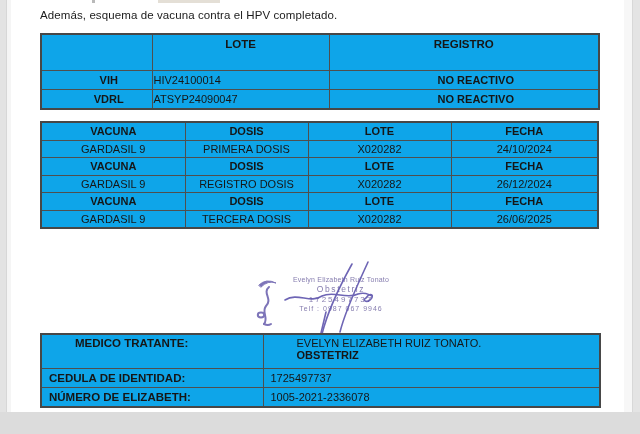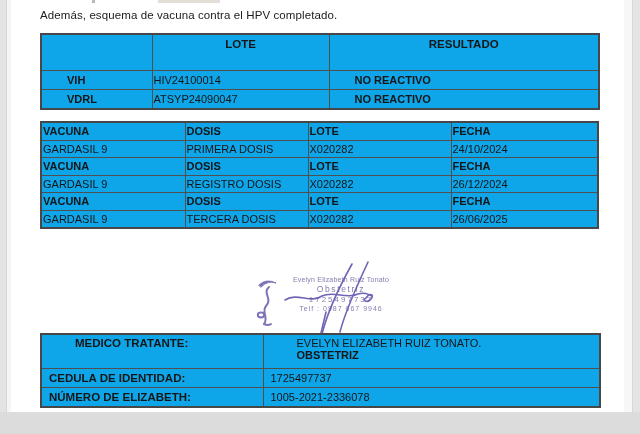--- a/index.html
+++ b/index.html
@@ -26,27 +26,27 @@
   }
 
   table{border-collapse:collapse;table-layout:fixed;position:absolute;background:#0ea5e9;}
   td{border:1px solid #4f4f4f;font-size:11px;color:#161616;overflow:hidden;white-space:nowrap;}
   table{border:2px solid #474747;}
 
   
   #lab-table{left:40px;top:33px;width:558px;}
   #lab-table td{height:16px;}
   #lab-table .hdr-row td{height:31px;vertical-align:top;padding-top:3px;font-weight:bold;font-size:11.5px;text-align:center;}
-  .cell-center{text-align:left;padding-left:25px;}
+  .cell-center{text-align:center;padding-left:25px;}
   .cell-bold{font-weight:bold;}
   .cell-left{text-align:left;}
 
   
   #vaccine-table{left:40px;top:121px;width:557px;}
-  #vaccine-table td{height:14.5px;text-align:left;}
+  #vaccine-table td{height:14.5px;text-align:center;}
   #vaccine-table tr.vhdr td{font-weight:bold;}
 
   
   #physician-table{left:40px;top:333px;width:559px;}
   #physician-table td{height:16px;text-align:left;padding-left:7px;}
   #physician-table td.lbl{font-weight:bold;font-size:11.5px;}
   #physician-table tr.tall td{height:30px;vertical-align:top;padding-top:2px;padding-left:33px;}
   .val2{font-weight:bold;}
 
   
@@ -77,21 +77,21 @@
   <table id="lab-table">
     <colgroup>
         <col style="width:111px">
         <col style="width:177px">
         <col style="width:270px">
       </colgroup>
     <tbody>
         <tr class="hdr-row">
       <td></td>
       <td>LOTE</td>
-      <td>RESULTADO</td>
+      <td>REGISTRO</td>
     </tr>
     <tr>
       <td class="cell-center cell-bold">VIH</td>
       <td class="cell-left">HIV24100014</td>
       <td class="cell-center cell-bold">NO REACTIVO</td>
     </tr>
     <tr>
       <td class="cell-center cell-bold">VDRL</td>
       <td class="cell-left">ATSYP24090047</td>
       <td class="cell-center cell-bold">NO REACTIVO</td>

